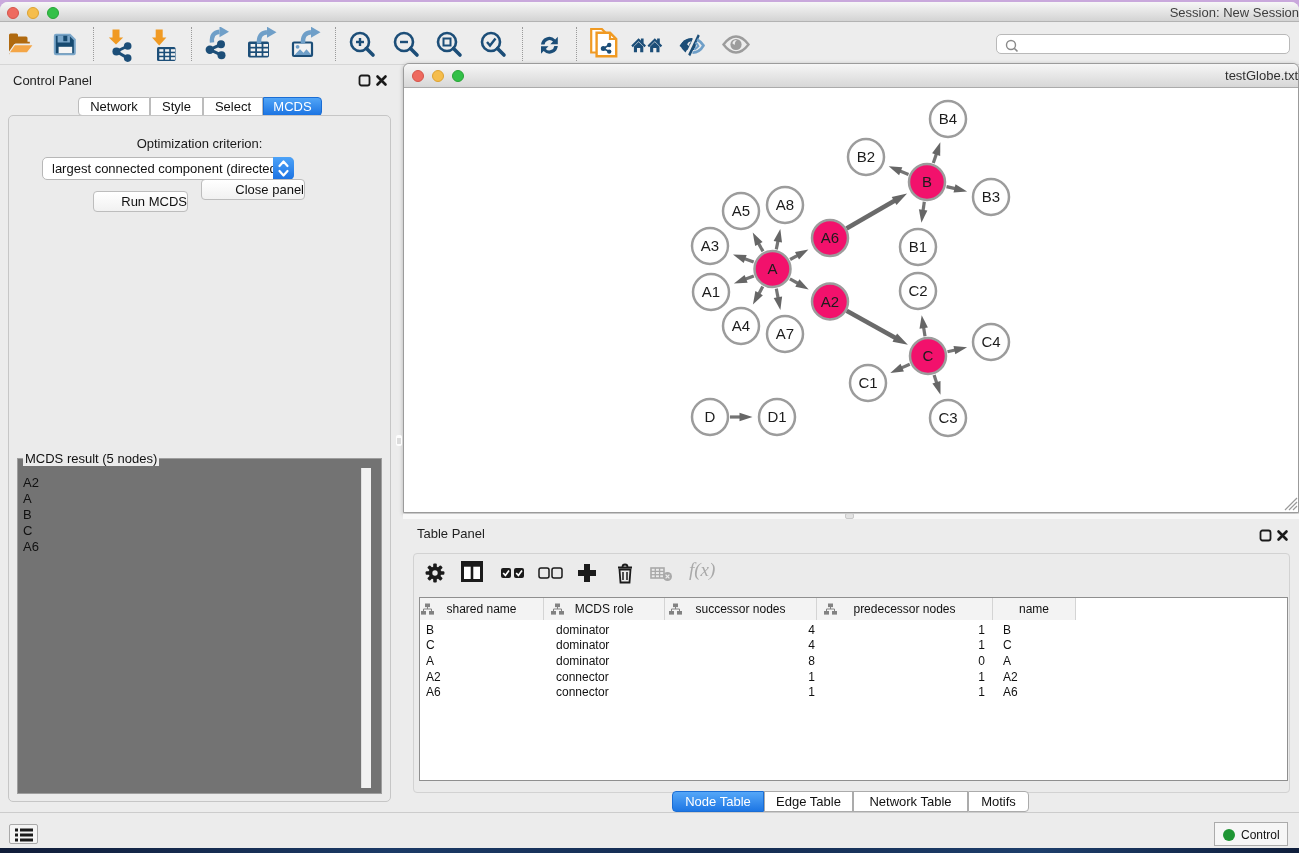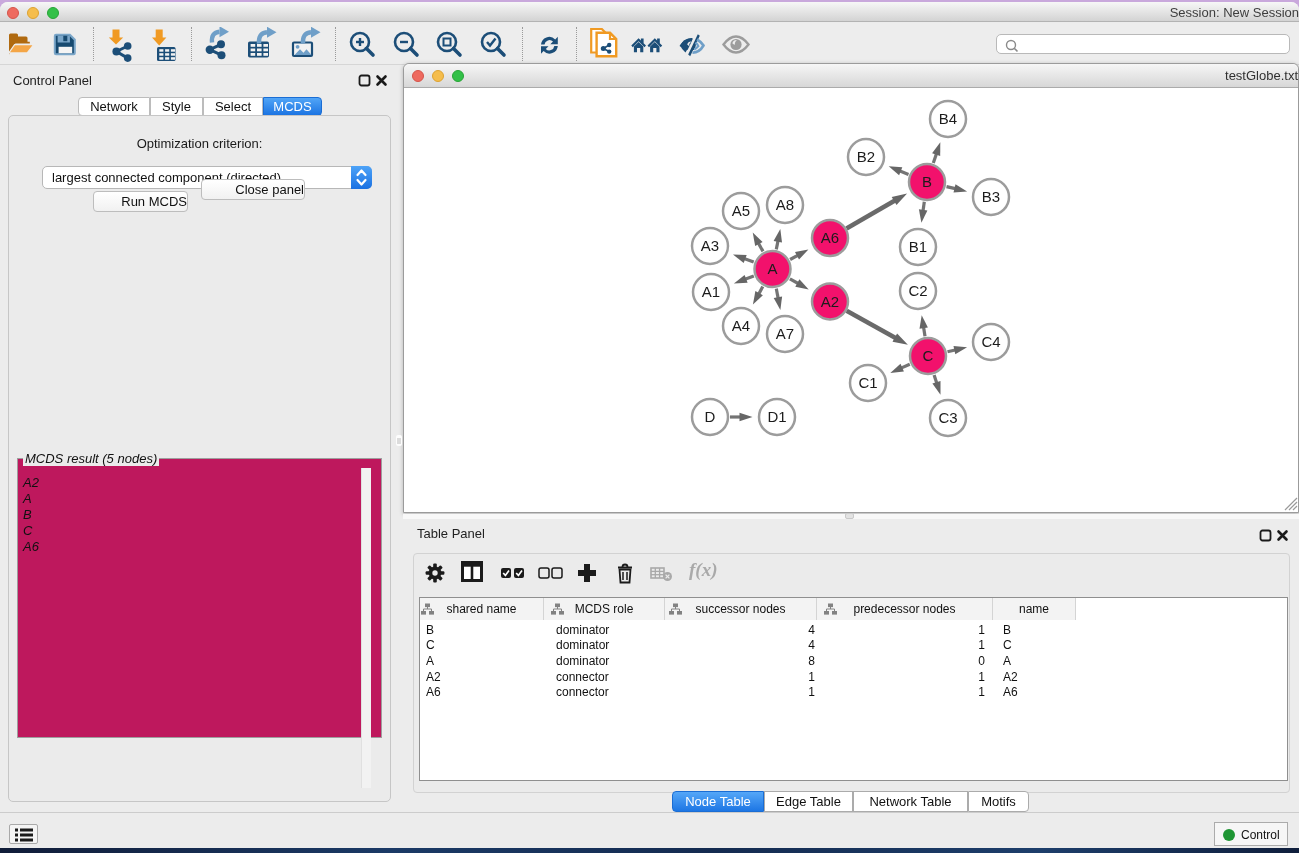--- a/index.html
+++ b/index.html
@@ -31,31 +31,31 @@
 #cp-title { position:absolute; left:13px; top:71px; font-size:13px; color:#222; }
 .wicon { position:absolute; }
 #cp-tabs { position:absolute; left:78px; top:95px; height:19px; }
 .tab { position:absolute; top:0; height:19px; background:#fff; border:1px solid #bcbcbc;
   font-size:13px; color:#111; text-align:center; line-height:18px; }
 .tab.sel { background:linear-gradient(#51a5f7,#1c74e2); color:#fff; border-color:#1a6dd4; }
 #cp-box { position:absolute; left:8px; top:113px; width:383px; height:687px;
   border:1px solid #c6c6c6; border-radius:5px; background:#ebebeb; }
 #opt-label { position:absolute; left:0; top:134px; width:399px; text-align:center;
   font-size:13px; color:#1a1a1a; }
-#dropdown { position:absolute; left:42px; top:155px; width:330px; height:23px; background:#fff;
+#dropdown { position:absolute; left:42px; top:155px; width:252px; height:23px; background:#fff;
   border:1px solid #b7b7b7; border-radius:5px; font-size:13px; color:#111; line-height:21px;
-  padding-left:9px;margin-top:9px; }
+  padding-left:9px; }
 #dd-step { position:absolute; right:-1px; top:-1px; width:21px; height:23px;
   background:linear-gradient(#4da3f8,#1a71e2); border-radius:0 5px 5px 0; }
 .btn { position:absolute; height:21px; background:linear-gradient(#ffffff,#f1f1f1);
   border:1px solid #bdbdbd; border-radius:4px; font-size:13px; color:#111;
   text-align:right; line-height:19px; }
 
-#mcds { position:absolute; left:17px; top:456px; width:365px; height:280px;
-  border:1px solid #9e9e9e; background:#be185d;font-style:italic; }
+#mcds { position:absolute; left:17px; top:456px; width:365px; height:336px;
+  border:1px solid #9e9e9e; background:#737373; }
 #mcds-legend { position:absolute; left:5px; top:-8px; background:#ebebeb; padding:0 2px;
   font-size:13px; color:#111; }
 #mcds-list { position:absolute; left:5px; top:16px; font-size:13px; color:#111; line-height:16px; }
 #mcds-scroll { position:absolute; right:10px; top:9px; width:10px; height:320px;
   background:#f2f2f2; border-left:1px solid #e0e0e0; }
 
 #statusline { position:absolute; left:0; top:810px; width:1299px; height:0;
   border-top:1px solid #cccccc; }
 #status-btn { position:absolute; left:9px; top:822px; width:29px; height:20px; background:#f4f4f4;
   border:1px solid #a9a9a9; border-radius:2px; }
@@ -437,21 +437,21 @@
         <g stroke="#a9a9a9" fill="none">
           <rect x="2" y="7" width="13" height="10" stroke-width="1.6"></rect>
           <line x1="2" y1="10.4" x2="15" y2="10.4" stroke-width="1.3"></line>
           <line x1="2" y1="13.7" x2="15" y2="13.7" stroke-width="1.3"></line>
           <line x1="6.3" y1="7" x2="6.3" y2="17" stroke-width="1.3"></line>
           <line x1="10.6" y1="7" x2="10.6" y2="17" stroke-width="1.3"></line>
         </g>
         <circle cx="18.5" cy="15.5" r="4.5" fill="#a9a9a9"></circle>
         <path d="M16.6 13.6 L20.4 17.4 M20.4 13.6 L16.6 17.4" stroke="#ebebeb" stroke-width="1.3"></path>
       </svg>
-      <div style="position:absolute;left:272px;top:1px;font-family:'Liberation Serif',serif;font-style:italic;font-size:19px;color:#a9a9a9;font-weight:bold;">f(x)</div>
+      <div style="position:absolute;left:272px;top:1px;font-family:'Liberation Serif',serif;font-style:italic;font-size:19px;color:#a9a9a9;">f(x)</div>
 </div>
   <div id="tabletable">
       <div class="th" style="left:0px;width:124px;">shared name</div>
       <div class="th" style="left:124px;width:121px;">MCDS role</div>
       <div class="th" style="left:245px;width:152px;">successor nodes</div>
       <div class="th" style="left:397px;width:176px;">predecessor nodes</div>
       <div class="th" style="left:573px;width:83px;">name</div>
       <svg style="position:absolute;left:1px;top:5px" width="13" height="13" viewBox="0 0 13 13">
         <g fill="#828282">
           <rect x="4" y="0.5" width="5" height="3.6"></rect>

